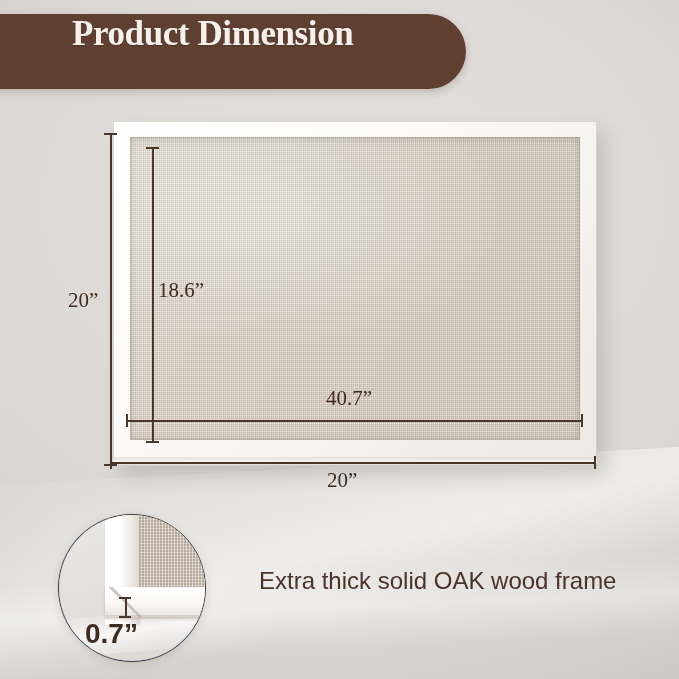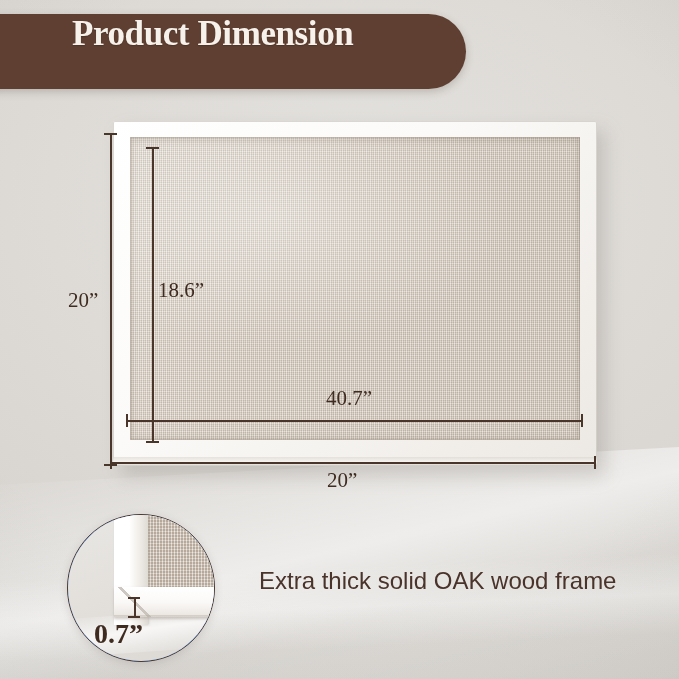--- a/index.html
+++ b/index.html
@@ -170,30 +170,29 @@
     color: #3f2b20;
     font-size: 21px;
     font-weight: normal;
     white-space: nowrap;
     font-family: Liberation Serif, serif;
   }
 
   
   .magnifier {
     position: absolute;
-    left: 67px;
+    left: 58px;
     top: 514px;
     width: 146px;
     height: 146px;
     border-radius: 50%;
     overflow: hidden;
     border: 1.4px solid #4a3a30;
     background: #3b82f6;
     box-shadow: 0 2px 8px rgba(90,80,72,0.18);
-    font-family: Liberation Serif, serif;
   }
   .mag-bg {
     position: absolute;
     inset: 0;
     background: linear-gradient(160deg, #e9e7e3 0%, #e2dfdb 55%, #dcd9d4 100%);
   }
   .mag-sweep {
     position: absolute;
     left: -20%;
     right: -20%;

